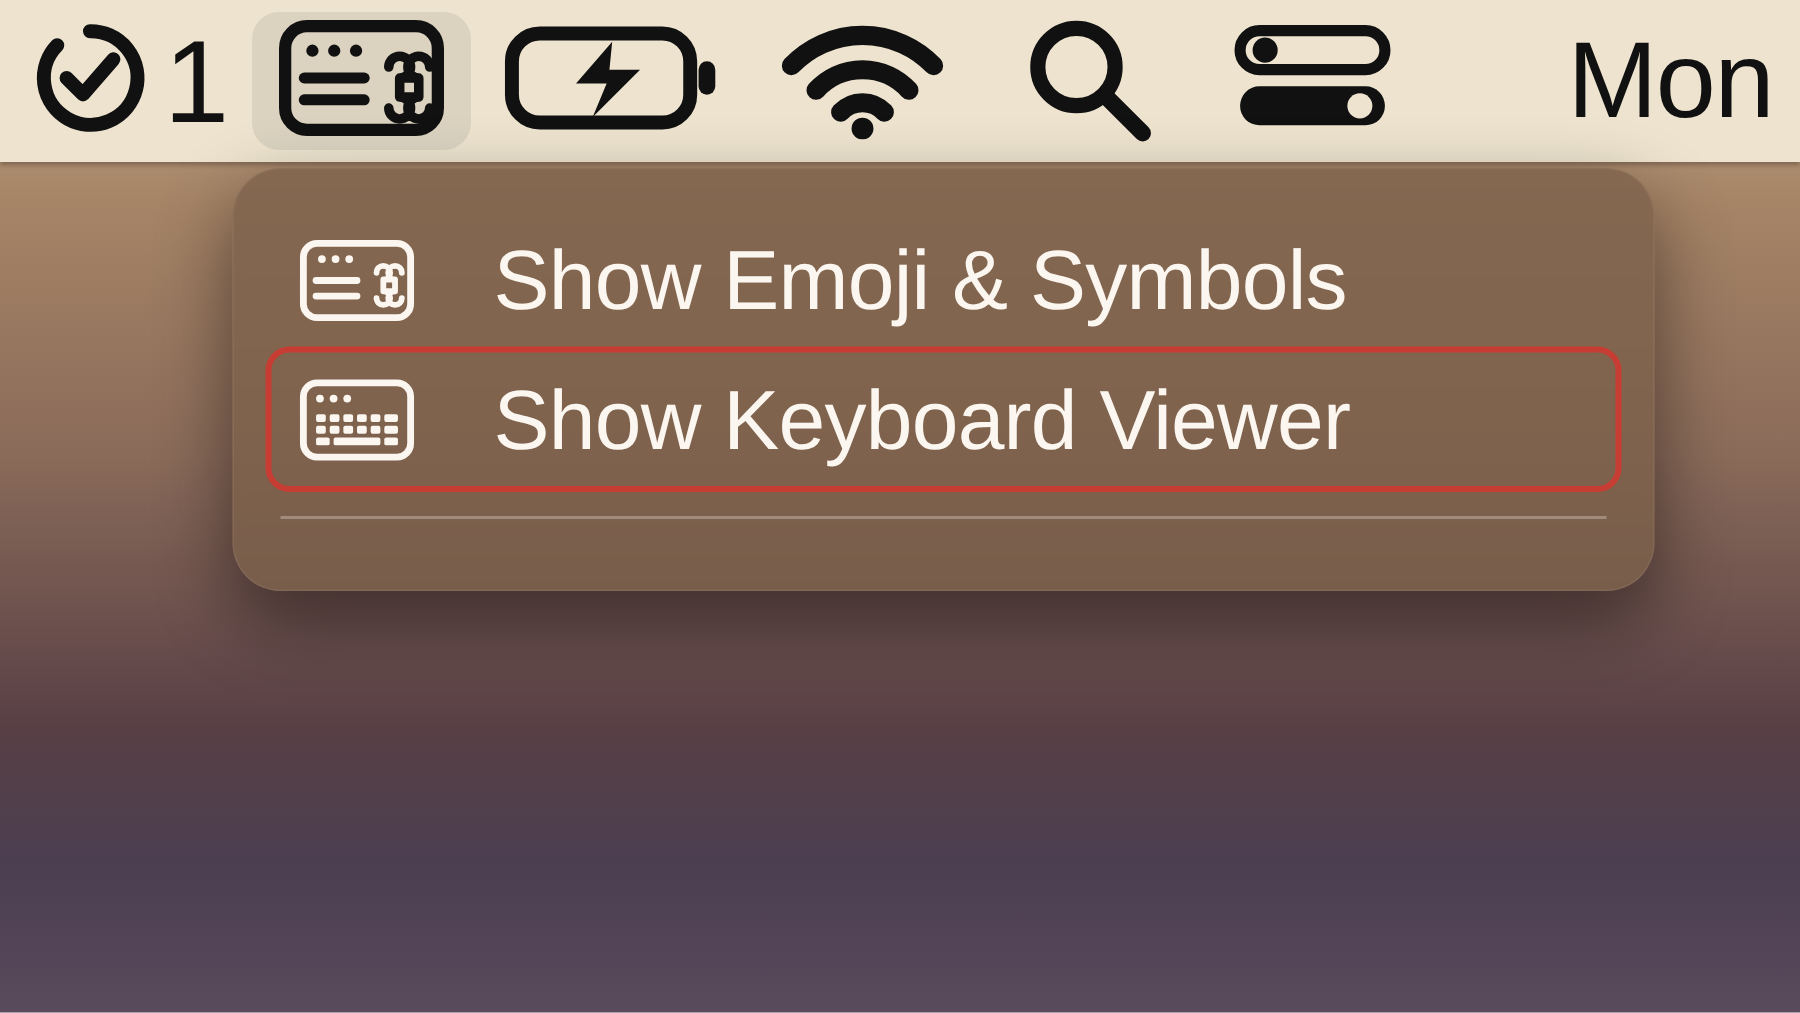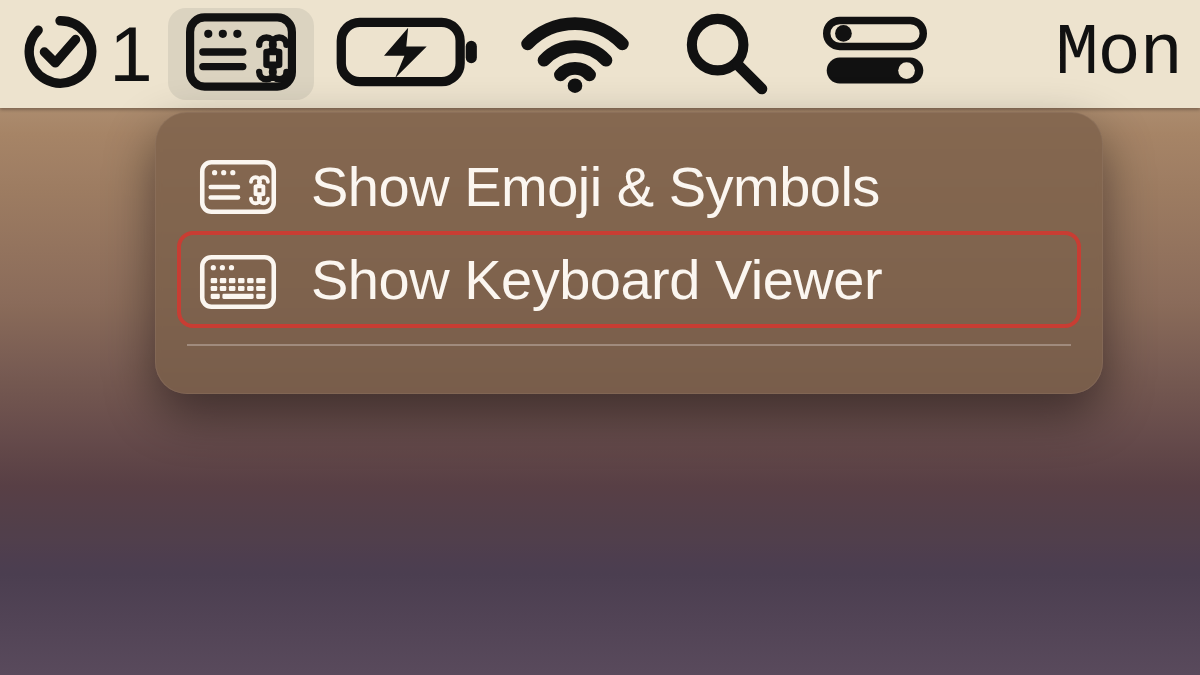--- a/index.html
+++ b/index.html
@@ -78,37 +78,36 @@
     background: rgba(125,95,70,0.78);
     box-shadow:
       0 0 0 1px rgba(255,255,255,0.06) inset,
       0 20px 50px rgba(0,0,0,0.45);
     backdrop-filter: blur(3px);
     padding: 28px 24px 30px 24px;
   }
   .menu-item {
     display: flex;
     align-items: center;
-    gap: 34px;
+    gap: 52px;
     padding: 14px 18px 14px 20px;
     color: #fbf6ef;
     font-size: 56px;
     font-weight: 400;
     letter-spacing: -0.5px;
     border-radius: 14px;
   }
   .menu-item .mi-icon {
     width: 78px;
     display:flex;
     justify-content:center;
   }
   .highlighted {
     outline: 4px solid #d43a2f;
     outline-offset: -2px;
-    align-items: flex-end;
   }
   .menu-sep {
     height: 2px;
     margin: 18px 8px;
     background: rgba(255,255,255,0.28);
   }
   .menu-item.noicon { padding-left: 20px; }
 </style>
 </head>
 <body>
@@ -179,21 +178,21 @@
       <span class="ico">
         <svg width="112" height="78" viewBox="0 0 120 84">
           <rect x="8" y="8" width="104" height="28" rx="14" fill="none" stroke="#111" stroke-width="8"></rect>
           <circle cx="26" cy="22" r="9" fill="#111"></circle>
           <rect x="8" y="48" width="104" height="28" rx="14" fill="#111"></rect>
           <circle cx="94" cy="62" r="9" fill="#eee3cc"></circle>
         </svg>
       </span>
     </div>
 
-    <div class="mb-item mb-text" style="margin-left:auto; padding-right:8px;font-family:Liberation Mono, monospace;">Mon</div>
+    <div class="mb-item mb-text" style="margin-left:auto; padding-right:8px;">Mon</div>
   </div>
 
   <div class="dropdown">
 
     <div class="menu-item">
       <span class="mi-icon">
         <svg width="78" height="60" viewBox="0 0 120 88">
           <rect x="5" y="6" width="110" height="76" rx="14" fill="none" stroke="#fbf6ef" stroke-width="7"></rect>
           <circle cx="24" cy="22" r="4" fill="#fbf6ef"></circle>
           <circle cx="38" cy="22" r="4" fill="#fbf6ef"></circle>

